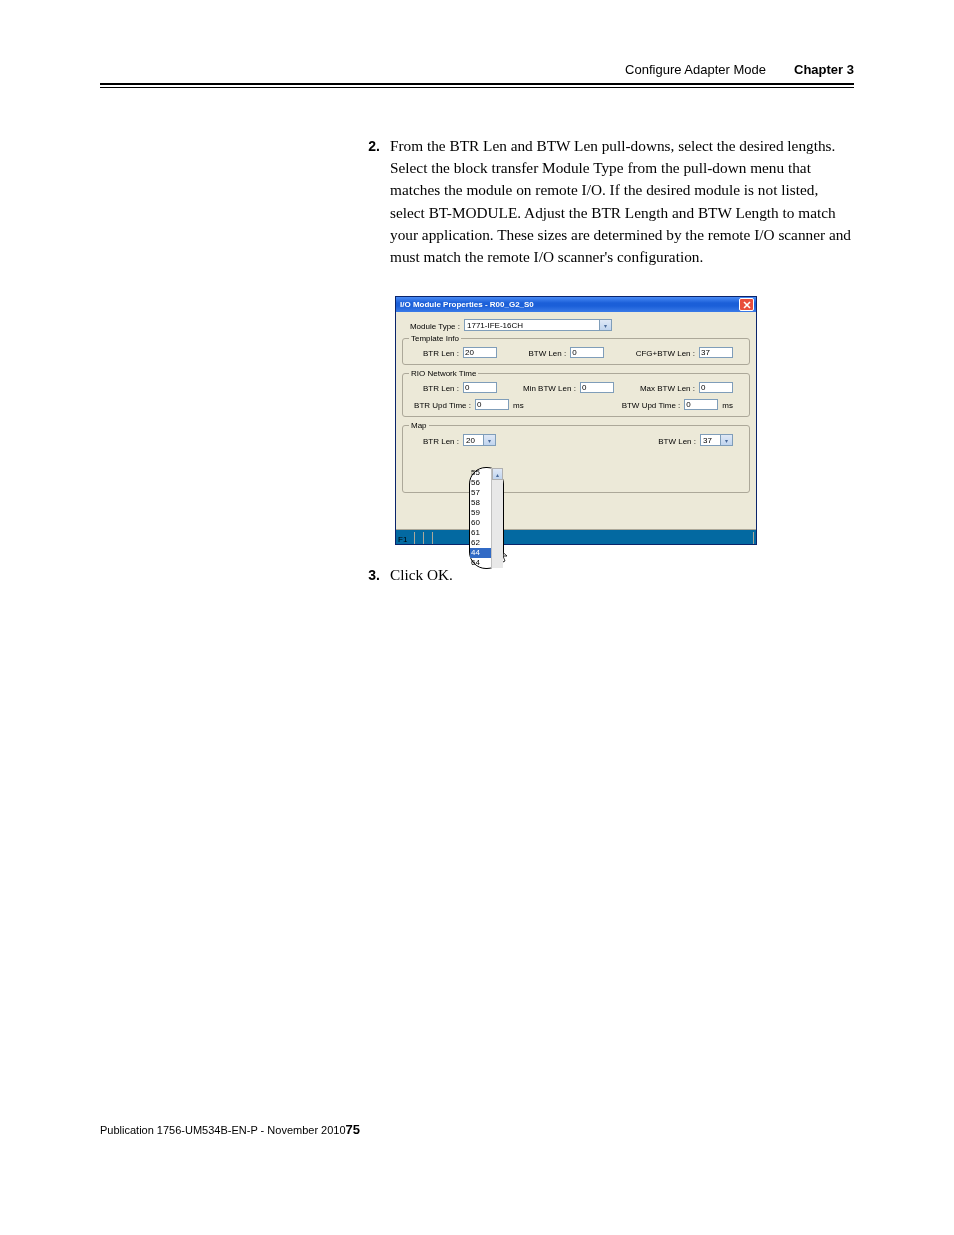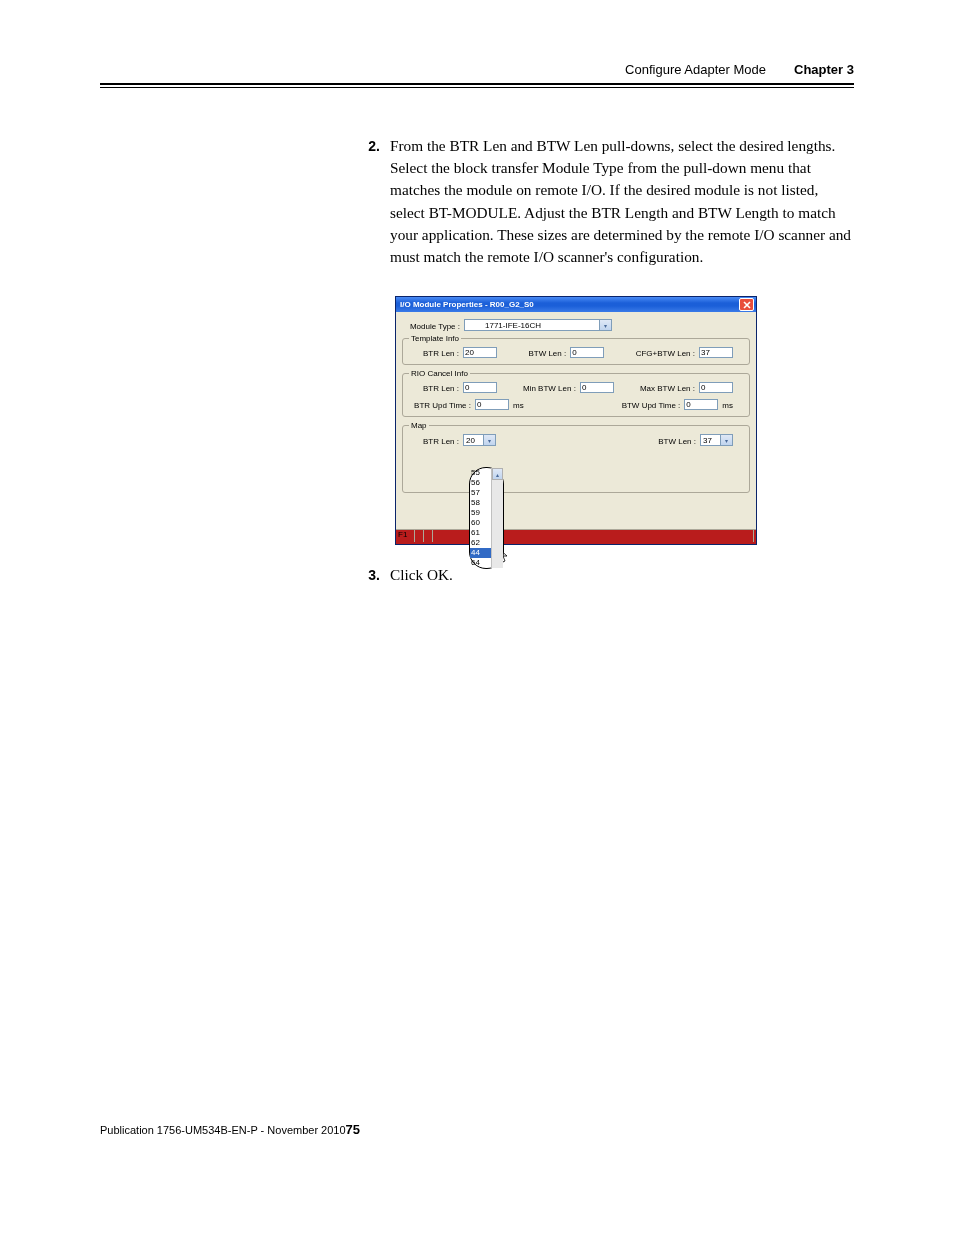--- a/index.html
+++ b/index.html
@@ -167,24 +167,24 @@
     background:#e8e8e8; border-left:1px solid #c0c0c0;
   }
   .dropdown-open .scroll .sbtn {
     height:10px; background:linear-gradient(#dfe8f6,#c0d4ee);
     border:1px solid #b0b0b0; display:flex;align-items:center;justify-content:center;
     font-size:6px; color:#4a6a99;
   }
   .status-strip {
     position:absolute; left:0; right:0; bottom:0; height:14px;
     border-top:1px solid #aca899;
-    display:flex; align-items:flex-start;
+    display:flex; align-items:flex-end;
     font-size:8px;
     padding-left:2px;
-    background:#b91c1c;
+    background:#0369a1;
     overflow: hidden;
   }
   .status-strip .cell { border-right:1px solid #aca899; height:12px; margin-right:2px;}
   .cursor {
     position:absolute; width:11px; height:14px;
   }
 
   .step3 {
     position: absolute;
     left: 364px;
@@ -234,21 +234,21 @@
       <div class="close-x">
         <svg width="8" height="8" viewBox="0 0 8 8">
             <path d="M1 1 L7 7 M7 1 L1 7" stroke="#fff" stroke-width="1.6"></path>
           </svg>
       </div>
     </div>
     <div class="dlg-body">
       <div class="row" style="margin:2px 0 2px 0;">
         <span class="lbl" style="width:58px">Module Type :</span>
         <div class="select" style="width:148px">
-          <span style="padding-left:20px">1771-IFE-16CH</span>
+          <span style="padding-left:2px">1771-IFE-16CH</span>
           <span class="select-arrow">▾</span>
         </div>
       </div>
 
       <fieldset>
         <legend>Template Info</legend>
         <div class="row" style="justify-content:space-between">
           <div class="row">
             <span class="lbl" style="width:50px">BTR Len :</span>
             <div class="input" style="width:34px"><span>20</span></div>
@@ -258,21 +258,21 @@
             <div class="input" style="width:34px"><span>0</span></div>
           </div>
           <div class="row">
             <span class="lbl">CFG+BTW Len :</span>
             <div class="input" style="width:34px"><span>37</span></div>
           </div>
         </div>
       </fieldset>
 
       <fieldset>
-        <legend>RIO Cancel Info</legend>
+        <legend>RIO Network Time</legend>
         <div class="row" style="justify-content:space-between">
           <div class="row">
             <span class="lbl" style="width:50px">BTR Len :</span>
             <div class="input" style="width:34px"><span>0</span></div>
           </div>
           <div class="row">
             <span class="lbl">Min BTW  Len :</span>
             <div class="input" style="width:34px"><span>0</span></div>
           </div>
           <div class="row">

